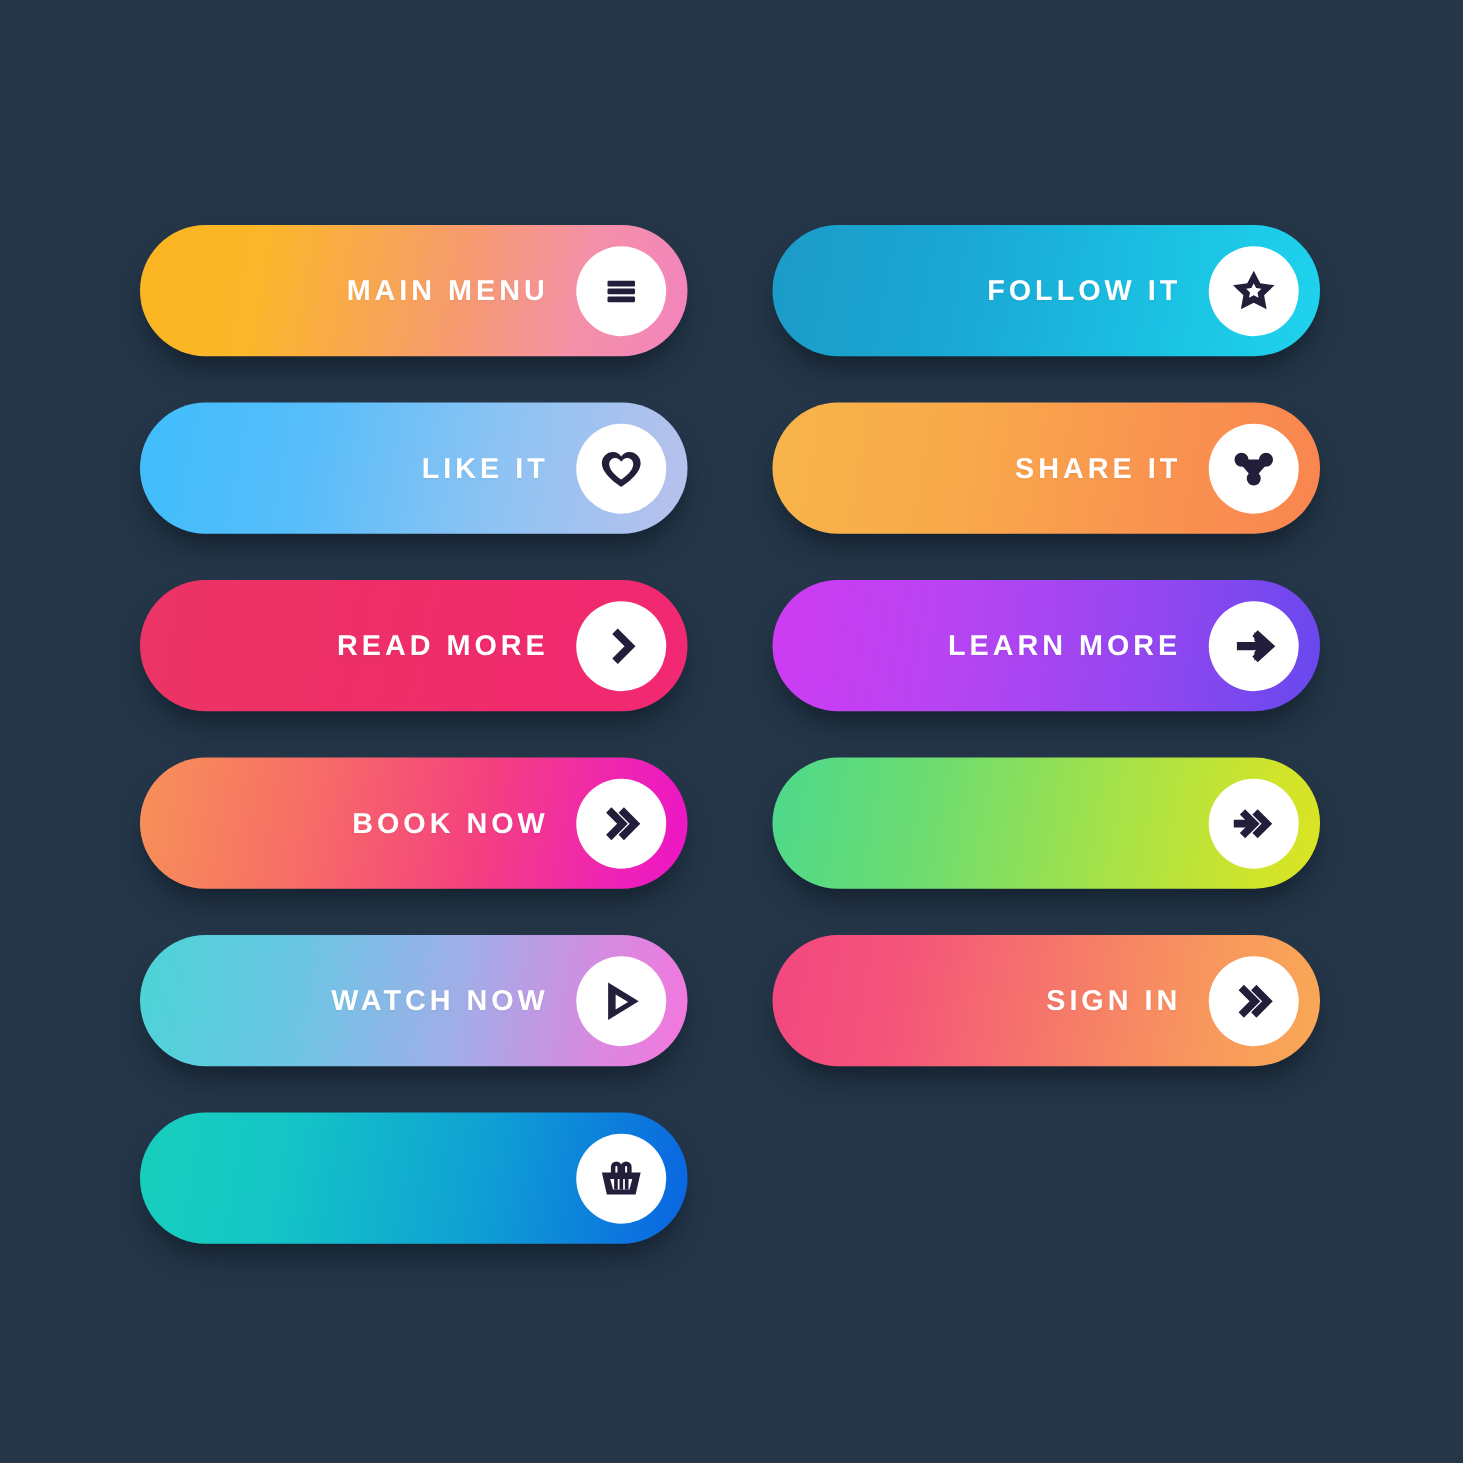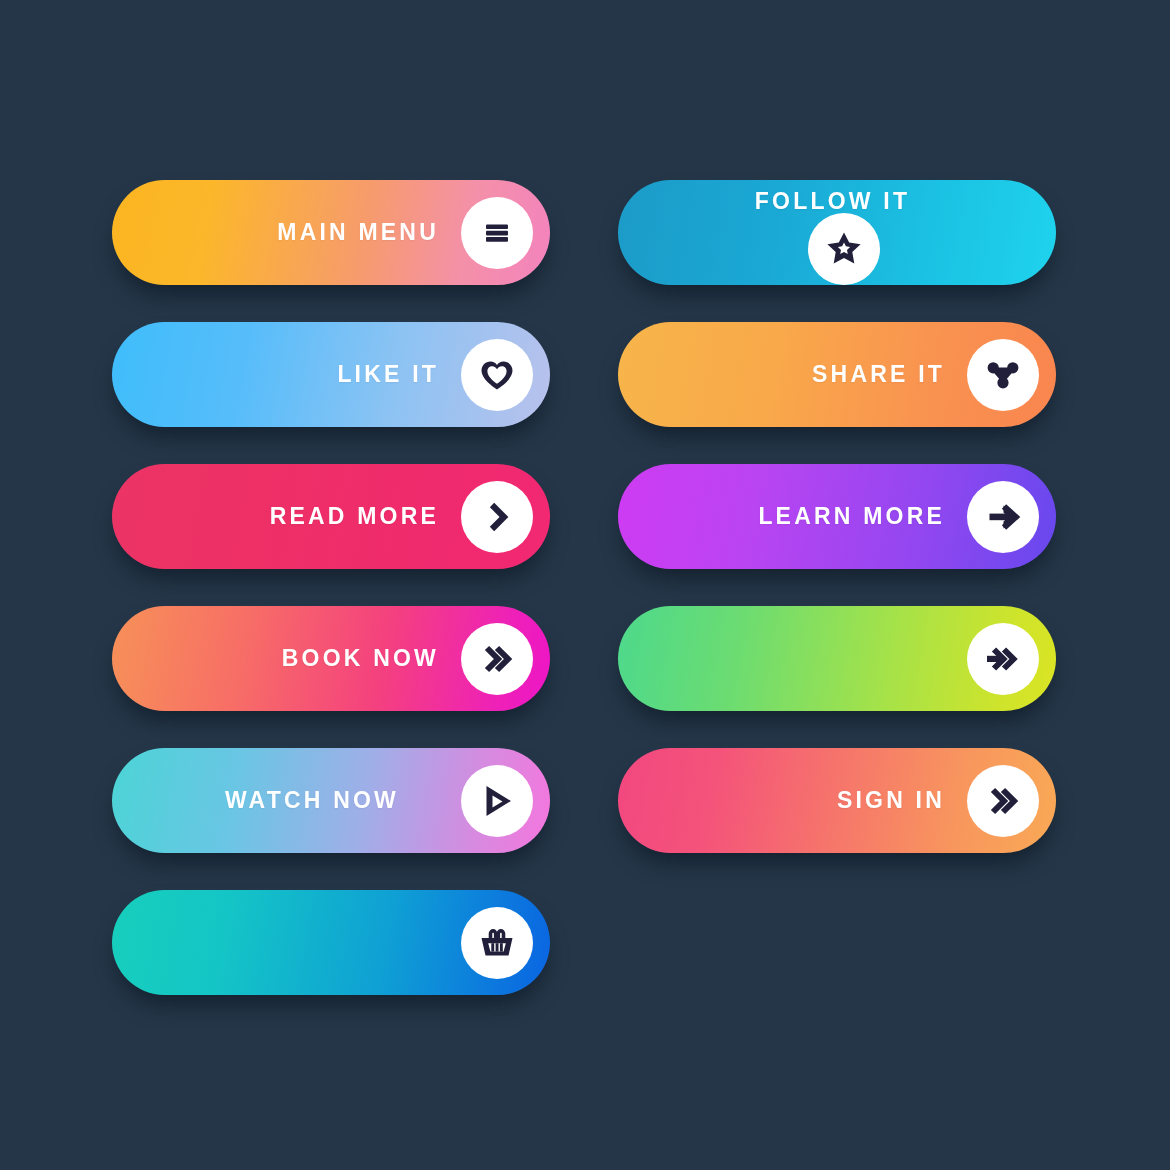--- a/index.html
+++ b/index.html
@@ -85,29 +85,29 @@
     background: #ffffff;
     display: flex;
     align-items: center;
     justify-content: center;
   }
 
   .icon-circle svg { display: block; }
 
   
   .g-main-menu  { background: linear-gradient(100deg, #FBB521 0%, #FCB72A 22%, #F69B6E 58%, #F490A8 80%, #F383BE 100%); }
-  .g-follow-it  { background: linear-gradient(100deg, #1C9BC8 0%, #1AA8D4 35%, #1BC4E4 75%, #1FD3ED 100%); flex-direction: column; }
+  .g-follow-it  { background: linear-gradient(100deg, #1C9BC8 0%, #1AA8D4 35%, #1BC4E4 75%, #1FD3ED 100%); }
   .g-like-it    { background: linear-gradient(100deg, #3FBDFB 0%, #56BDFA 30%, #8DC3F3 65%, #B9C1EC 100%); }
   .g-share-it   { background: linear-gradient(100deg, #F7B54A 0%, #F9A94A 35%, #F99350 70%, #F9854F 100%); }
   .g-read-more  { background: linear-gradient(100deg, #EC3465 0%, #EE2F67 40%, #F02A6E 75%, #F22873 100%); }
   .g-learn-more { background: linear-gradient(100deg, #CE3BF2 0%, #BB44F2 30%, #9147F0 70%, #6748EE 100%); }
   .g-download   { background: linear-gradient(100deg, #14BFC6 0%, #12ACCF 28%, #0D85DC 68%, #0A5FE0 100%); }
   .g-book-now   { background: linear-gradient(100deg, #F79158 0%, #F76E66 30%, #F4407F 62%, #EE21B8 88%, #ED15C6 100%); }
   .g-login-now  { background: linear-gradient(100deg, #4DD98C 0%, #6CDC71 28%, #A6E248 62%, #CFE42B 88%, #DBE423 100%); }
-  .g-watch-now  { background: linear-gradient(100deg, #4CD4D6 0%, #69C6E4 28%, #A0AEE8 58%, #D58BE0 82%, #F576DE 100%); gap: 40px; }
+  .g-watch-now  { background: linear-gradient(100deg, #4CD4D6 0%, #69C6E4 28%, #A0AEE8 58%, #D58BE0 82%, #F576DE 100%); }
   .g-sign-in    { background: linear-gradient(100deg, #F24780 0%, #F4537A 22%, #F6786A 52%, #F8975D 78%, #F9A955 100%); }
   .g-buy-now    { background: linear-gradient(100deg, #17CFBC 0%, #14C5C6 26%, #0FA0D4 62%, #0C77DE 88%, #0A64E2 100%); }
 
   .icon-ink { fill: #221F3B; }
 </style>
 </head>
 <body style="background: rgb(36, 54, 72);">
 
 <div id="board">
   <div class="grid">

